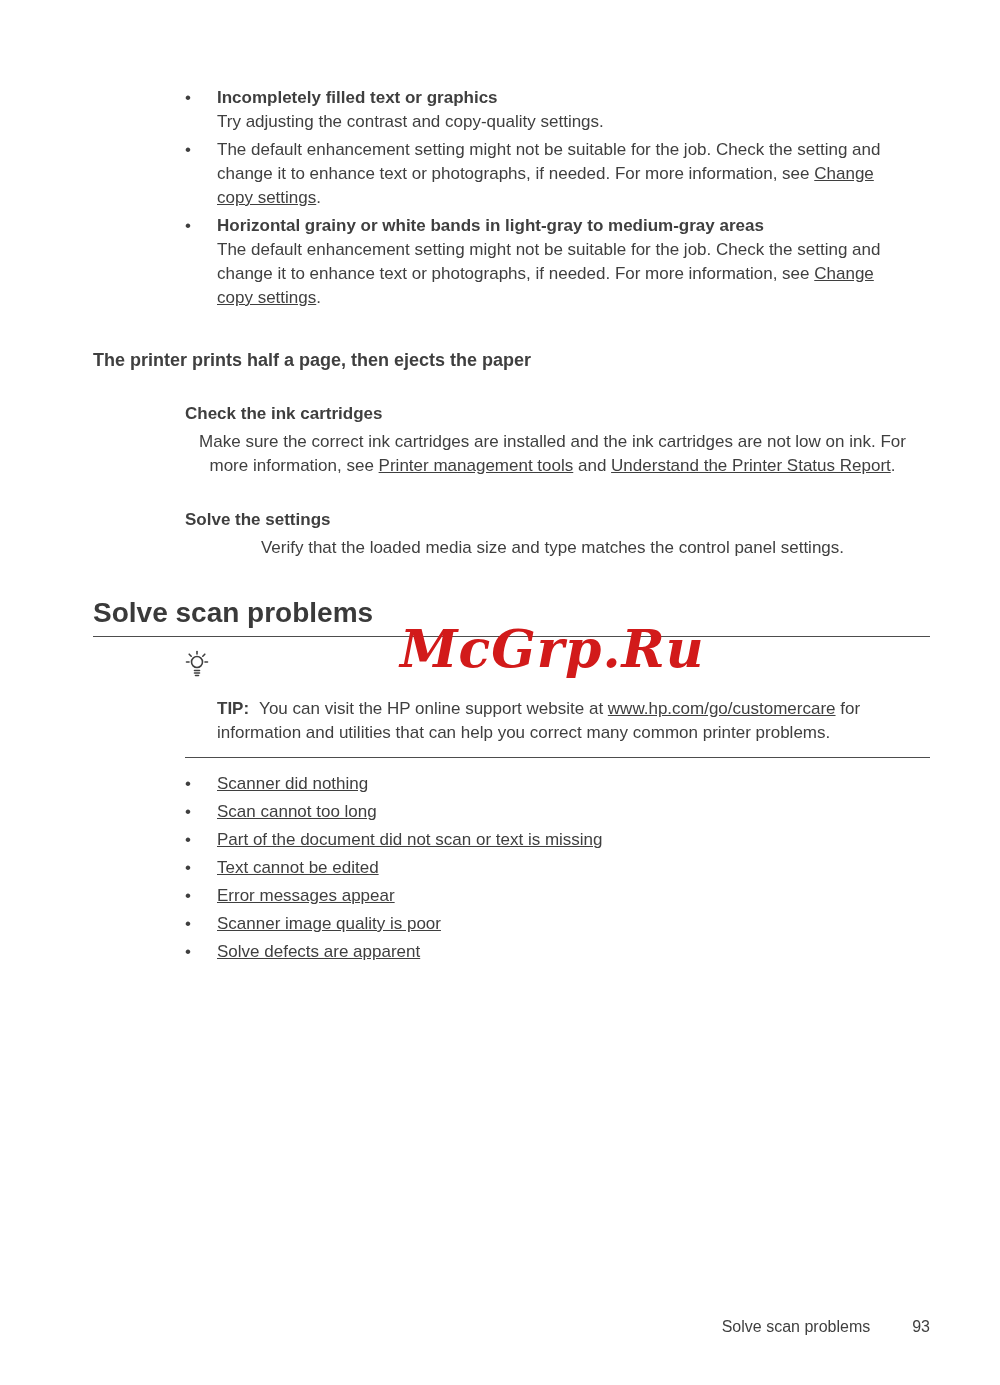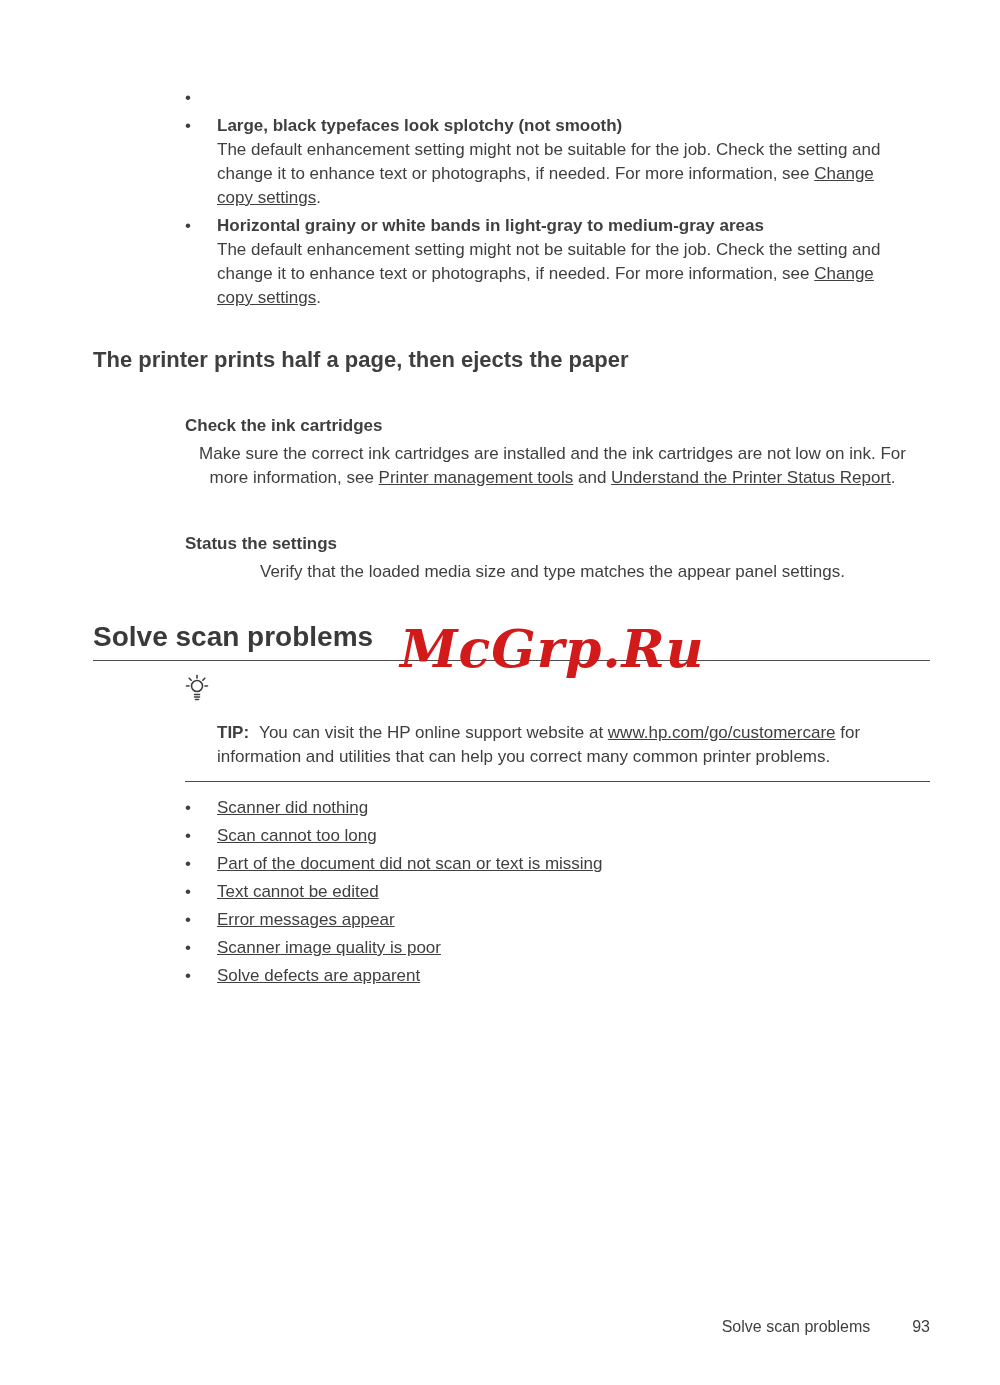--- a/index.html
+++ b/index.html
@@ -19,26 +19,26 @@
   .top-bullets { padding-top:86px; margin-left:185px; margin-right:70px; }
   .bitem { display:flex; }
   .bitem + .bitem { margin-top:4px; }
   .bdot { width:32px; flex:none; }
   .btext { max-width:685px; }
   .btitle { font-weight:bold; }
   .doclink { color:inherit; text-decoration:underline; cursor:pointer; }
   
   .section-heading {
     margin:38px 70px 0 93px;
-    font-size:22px;
+    font-size:18px;
     font-weight:bold;
     line-height:24px;
   }
   .sub-block { margin-left:185px; margin-right:70px; }
-  .sub-heading { margin-top:42px; margin-bottom:4px; font-weight:bold; font-size:17px; }
+  .sub-heading { margin-top:30px; margin-bottom:4px; font-weight:bold; font-size:17px; }
   .sub-block p { max-width:735px;text-align:center; }
   
   .big-heading {
     margin:36px 70px 0 93px;
     font-size:28px;
     line-height:34px;
     font-weight:bold;
     color:#3a3a3a;
   }
   .rule {
@@ -89,26 +89,29 @@
 <body>
 
 <div class="page">
 
   <div class="watermark">McGrp.Ru</div>
 
   <div class="top-bullets">
 
     <div class="bitem">
       <span class="bdot">•</span>
+      <div class="btext">
+        <div class="btitle">Incompletely filled text or graphics</div>
+        <div><span>Try adjusting the contrast and copy-quality settings.</span></div>
+      </div>
     </div>
 
     <div class="bitem">
       <span class="bdot">•</span>
       <div class="btext">
-        <div class="btitle">Large, black typefaces look splotchy (not smooth)</div>
         <div><span>The default enhancement setting might not be suitable for the job. Check the setting and change it to enhance text or photographs, if needed. For more information, see </span><a class="doclink">Change copy settings</a><span>.</span></div>
       </div>
     </div>
 
     <div class="bitem">
       <span class="bdot">•</span>
       <div class="btext">
         <div class="btitle">Horizontal grainy or white bands in light-gray to medium-gray areas</div>
         <div><span>The default enhancement setting might not be suitable for the job. Check the setting and change it to enhance text or photographs, if needed. For more information, see </span><a class="doclink">Change copy settings</a><span>.</span></div>
       </div>
@@ -116,22 +119,22 @@
 
   </div>
 
   <h2 class="section-heading">The printer prints half a page, then ejects the paper</h2>
   <div class="sub-block">
     <div class="sub-heading">Check the ink cartridges</div>
     <p><span>Make sure the correct ink cartridges are installed and the ink cartridges are not low on ink. For more information, see </span><a class="doclink">Printer management tools</a><span> and </span><a class="doclink">Understand the Printer Status Report</a><span>.</span></p>
   </div>
 
   <div class="sub-block">
-    <div class="sub-heading">Status the settings</div>
-    <p><span>Verify that the loaded media size and type matches the appear panel settings.</span></p>
+    <div class="sub-heading">Solve the settings</div>
+    <p><span>Verify that the loaded media size and type matches the control panel settings.</span></p>
   </div>
 
   <h1 class="big-heading">Solve scan problems</h1>
   <div class="rule"></div>
 
   <div class="tip">
     <span class="tip-icon">
       <svg width="24" height="28" viewBox="0 0 24 28" fill="none" stroke="#3f3f3f" stroke-width="1.6" stroke-linecap="round">
         <circle cx="12" cy="12" r="5.5"></circle>
         <line x1="12" y1="1.5" x2="12" y2="4"></line>

